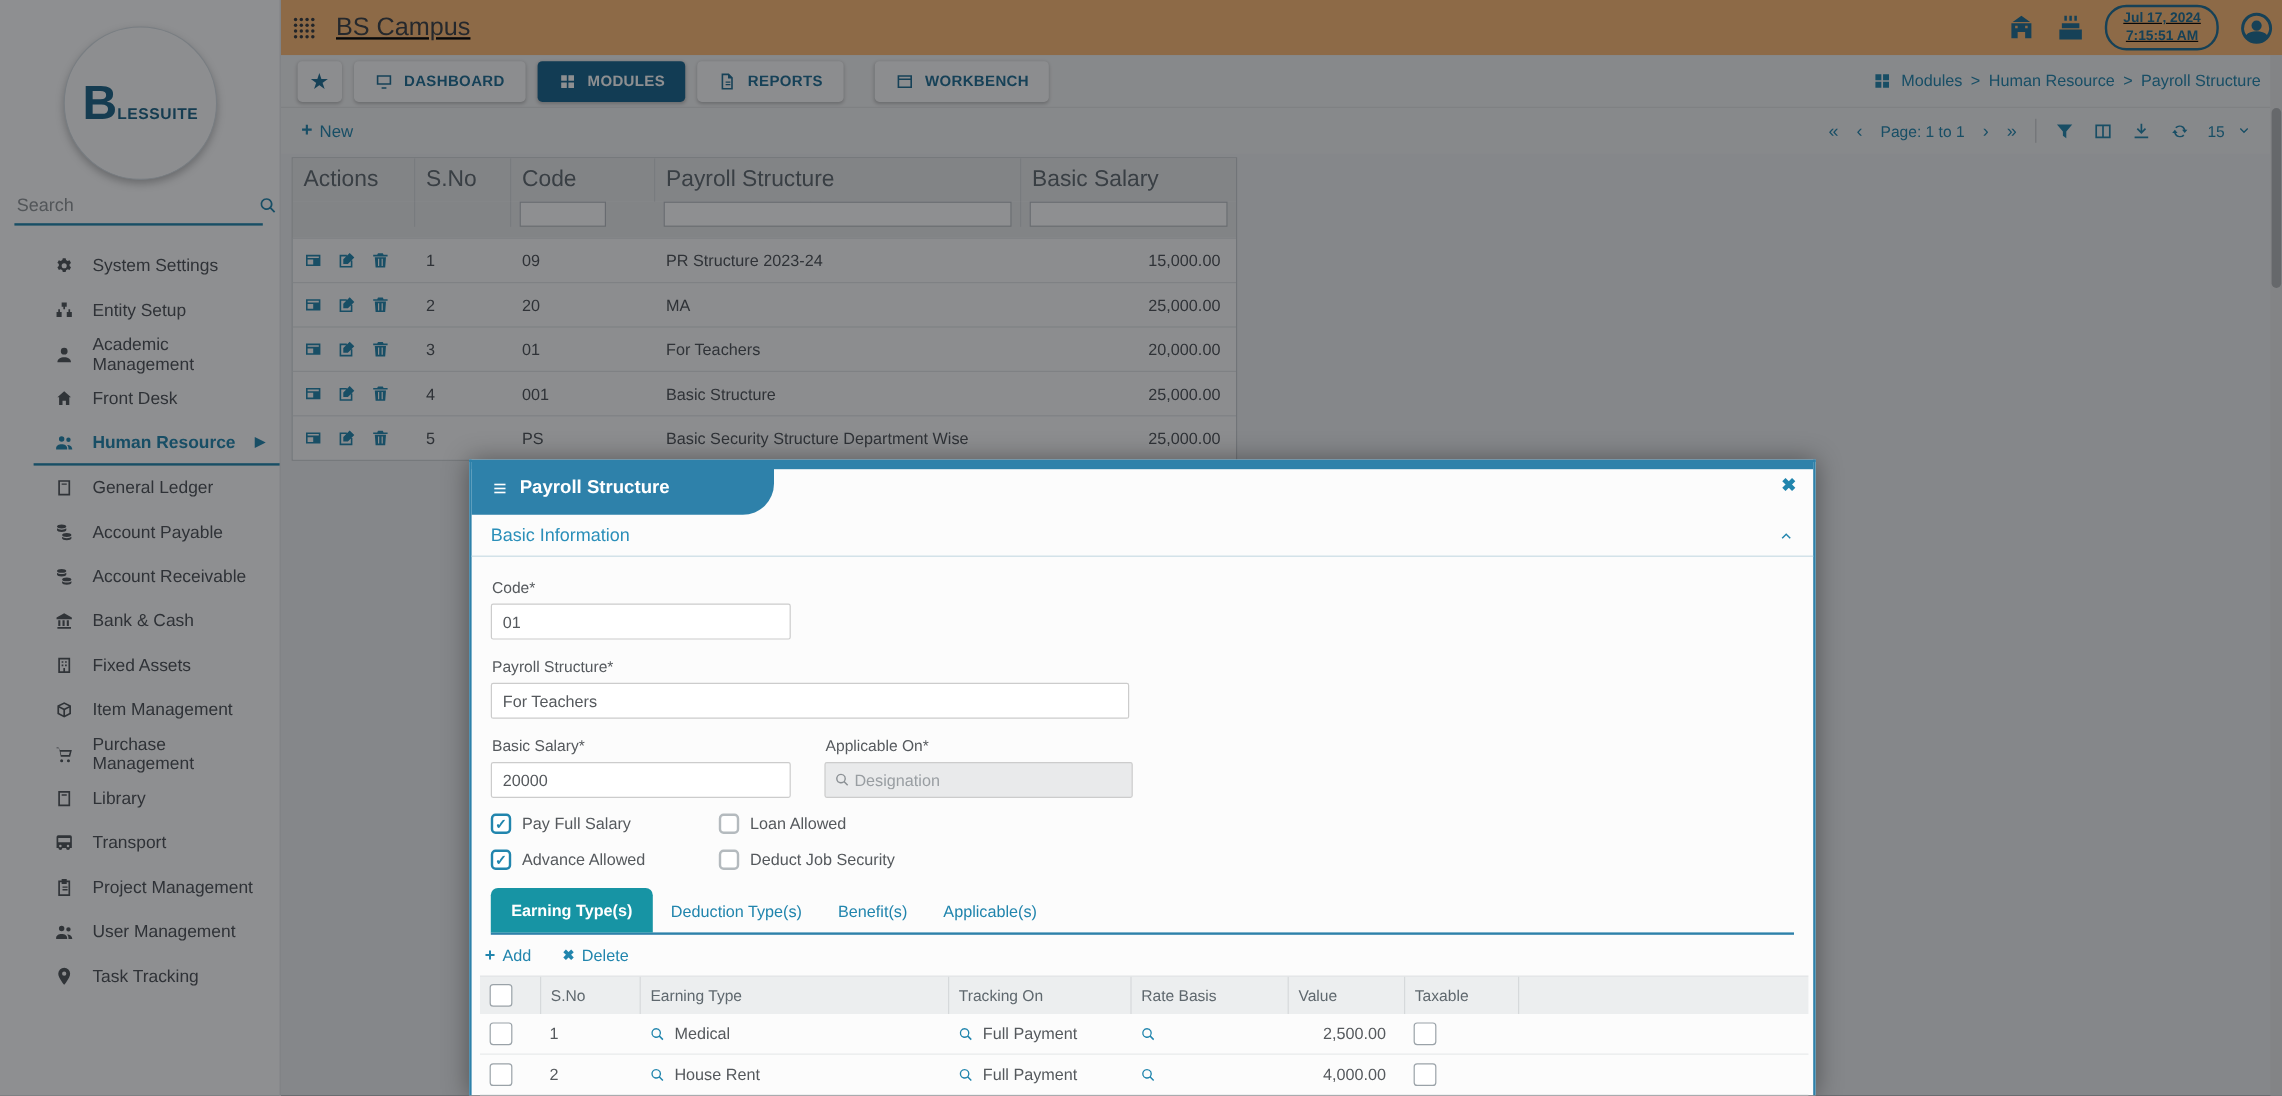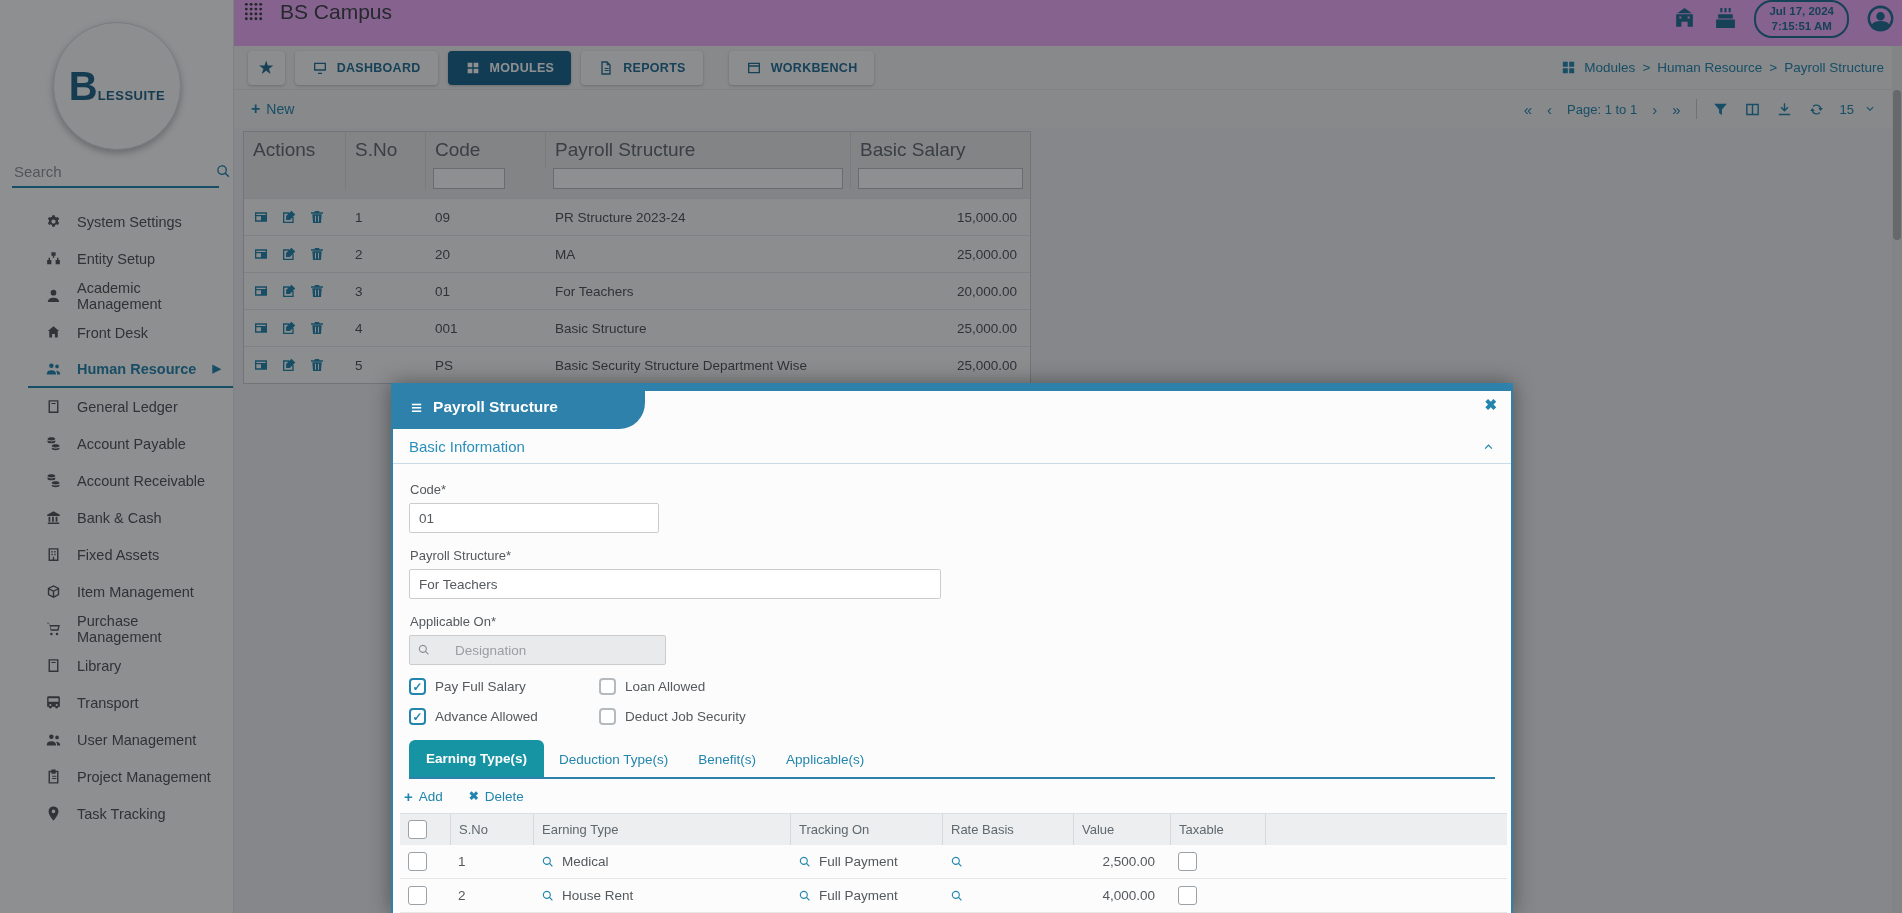--- a/index.html
+++ b/index.html
@@ -27,22 +27,22 @@
   .search-row .icon{font-size:17px;color:#2185ad;}
   .menu{position:absolute;left:0;right:0;top:203px;}
   .menu-item{height:37px;display:flex;align-items:center;padding:0 12px 0 17px;
     color:#4c5055;font-size:14.5px;cursor:default;margin-left:28px;}
   .menu-item .icon{font-size:17px;color:#4f5458;margin-right:15px;}
   .menu-item.active{color:#2185ad;font-weight:bold;border-bottom:2px solid #2185ad;}
   .menu-item.active .icon{color:#2185ad;}
   .menu-item .arrow{margin-left:auto;font-size:11px;color:#2185ad;}
 
   
-  .topbar{position:absolute;left:234px;right:0;top:0;height:46px;background:#f0abfc;
-    display:flex;align-items:flex-start;padding:0 6px 0 8px;}
+  .topbar{position:absolute;left:234px;right:0;top:0;height:46px;background:#fdba74;
+    display:flex;align-items:center;padding:0 6px 0 8px;text-decoration:underline;}
   .gridicon{font-size:23px;color:#34383c;}
   .app-title{font-size:21px;color:#3a3e42;margin-left:15px;font-weight:normal;}
   .topbar-right{margin-left:auto;display:flex;align-items:center;gap:16px;}
   .topbar-right .hicon{font-size:25px;color:#1d6c92;}
   .date-pill{border:2px solid #1d6c92;border-radius:18px;padding:2px 13px;text-align:center;
     color:#1d6c92;font-size:11.5px;font-weight:bold;line-height:1.3;}
   .avatar{width:31px;height:31px;font-size:31px;color:#1d6c92;}
 
   
   .navrow{position:absolute;left:234px;right:10px;top:46px;height:44px;background:#f2f3f3;
@@ -115,21 +115,21 @@
   .section-head .collapse{margin-left:auto;font-size:13px;color:#2185ad;cursor:pointer;}
   .modal-body{position:absolute;left:0;right:0;top:79px;bottom:0;padding:10px 16px 0 16px;}
   .f-label{font-size:13px;color:#55595d;margin:8px 0 6px 1px;}
   .f-input{height:30px;border:1px solid #ccc;border-radius:2px;background:#fff;padding:0 9px;
     font-family:"Liberation Sans",sans-serif;font-size:13.5px;color:#55595d;outline:none;display:block;}
   .w-code{width:250px;}
   .w-ps{width:532px;}
   .two-col{display:flex;gap:28px;}
   .search-field{position:relative;width:257px;}
   .search-field .icon{position:absolute;left:8px;top:8px;font-size:14px;color:#8b9094;}
-  .search-field input{width:100%;padding-left:45px;background:#e9eaeb;color:#55595d;}
+  .search-field input{width:100%;padding-left:24px;background:#e9eaeb;color:#55595d;}
   .search-field input::placeholder{color:#999ea2;}
   .cb-grid{display:grid;grid-template-columns:190px 320px;row-gap:13px;margin-top:13px;}
   .cb-item{display:flex;align-items:center;gap:9px;font-size:13.5px;color:#55595d;}
   .cb{width:17px;height:17px;border:2px solid #b4babe;border-radius:4px;background:#fff;
     display:flex;align-items:center;justify-content:center;font-size:12px;cursor:pointer;flex:none;}
   .cb.checked{border-color:#2185ad;color:#2185ad;font-weight:bold;}
   .m-tabs{display:flex;align-items:flex-end;margin-top:15px;border-bottom:2px solid #2e81aa;}
   .m-tab{padding:10px 15px;font-size:13.5px;color:#2185ad;cursor:pointer;}
   .m-tab.active{background:#1794a4;color:#fff;font-weight:bold;border-radius:6px 6px 0 0;
     padding:11px 17px;}
@@ -281,32 +281,32 @@
           <span class="icon">
             <svg viewBox="0 0 24 24">
               <path fill-rule="evenodd" d="M5 3h14a2 2 0 012 2v13h-2.2a2.3 2.3 0 01-4.6 0H9.8a2.3 2.3 0 01-4.6 0H3V5a2 2 0 012-2zm0 3v5h14V6zM7.5 14a1.5 1.5 0 100 3 1.5 1.5 0 000-3zm9 0a1.5 1.5 0 100 3 1.5 1.5 0 000-3z"></path>
             </svg>
           </span>
           <span>Transport</span>
         </div>
         <div class="menu-item">
           <span class="icon">
             <svg viewBox="0 0 24 24">
+              <path fill-rule="evenodd" d="M9 2h6v2h4v18H5V4h4zM7 6v14h10V6h-2v2H9V6zm3 5h6v1.5h-6zm0 3h6v1.5h-6z"></path>
+            </svg>
+          </span>
+          <span>Project Management</span>
+        </div>
+        <div class="menu-item">
+          <span class="icon">
+            <svg viewBox="0 0 24 24">
               <path d="M9 5a3.2 3.2 0 110 6.4A3.2 3.2 0 019 5zm8 1.5a2.6 2.6 0 110 5.2 2.6 2.6 0 010-5.2zM2.5 19.5c0-3.4 2.9-5 6.5-5s6.5 1.6 6.5 5v1h-13zM17 20.5v-1c0-1.8-.6-3.2-1.6-4.2 2.9.1 6.1 1.4 6.1 5.2z"></path>
             </svg>
           </span>
           <span>User Management</span>
-        </div>
-        <div class="menu-item">
-          <span class="icon">
-            <svg viewBox="0 0 24 24">
-              <path fill-rule="evenodd" d="M9 2h6v2h4v18H5V4h4zM7 6v14h10V6h-2v2H9V6zm3 5h6v1.5h-6zm0 3h6v1.5h-6z"></path>
-            </svg>
-          </span>
-          <span>Project Management</span>
         </div>
         <div class="menu-item">
           <span class="icon">
             <svg viewBox="0 0 24 24">
               <path fill-rule="evenodd" d="M12 2a7 7 0 017 7c0 5-7 13-7 13S5 14 5 9a7 7 0 017-7zm0 4.5a2.5 2.5 0 100 5 2.5 2.5 0 000-5z"></path>
             </svg>
           </span>
           <span>Task Tracking</span>
         </div>
       </nav>
@@ -610,20 +610,24 @@
             <path d="M12 8l7 7-1.6 1.6L12 11.2 6.6 16.6 5 15z"></path>
           </svg>
         </span>
     </div>
     <div class="modal-body">
       <div class="f-label">Code*</div>
       <input class="f-input w-code" value="01" style="">
       <div class="f-label" style="margin-top:15px;">Payroll Structure*</div>
       <input class="f-input w-ps" value="For Teachers" style="">
       <div class="two-col">
+        <div>
+          <div class="f-label" style="margin-top:15px;">Basic Salary*</div>
+          <input class="f-input w-code" value="20000" style="">
+        </div>
         <div>
           <div class="f-label" style="margin-top:15px;">Applicable On*</div>
           <div class="search-field">
             <span class="icon">
                 <svg viewBox="0 0 24 24">
                   <path d="M10 3a7 7 0 015.7 11.1l4.6 4.6-1.5 1.5-4.6-4.6A7 7 0 1110 3zm0 2a5 5 0 100 10 5 5 0 000-10z"></path>
                 </svg>
               </span>
             <input class="f-input" disabled="" placeholder="Designation" style="">
           </div>

